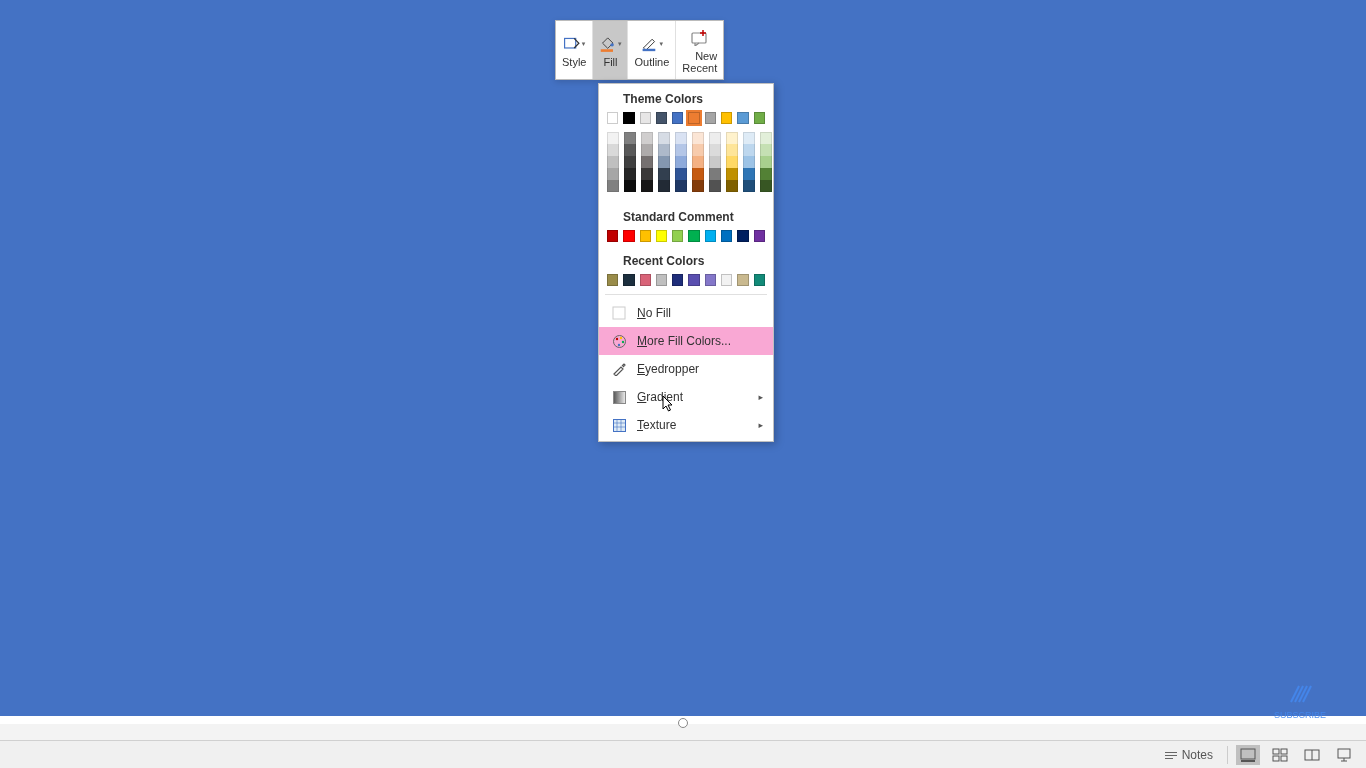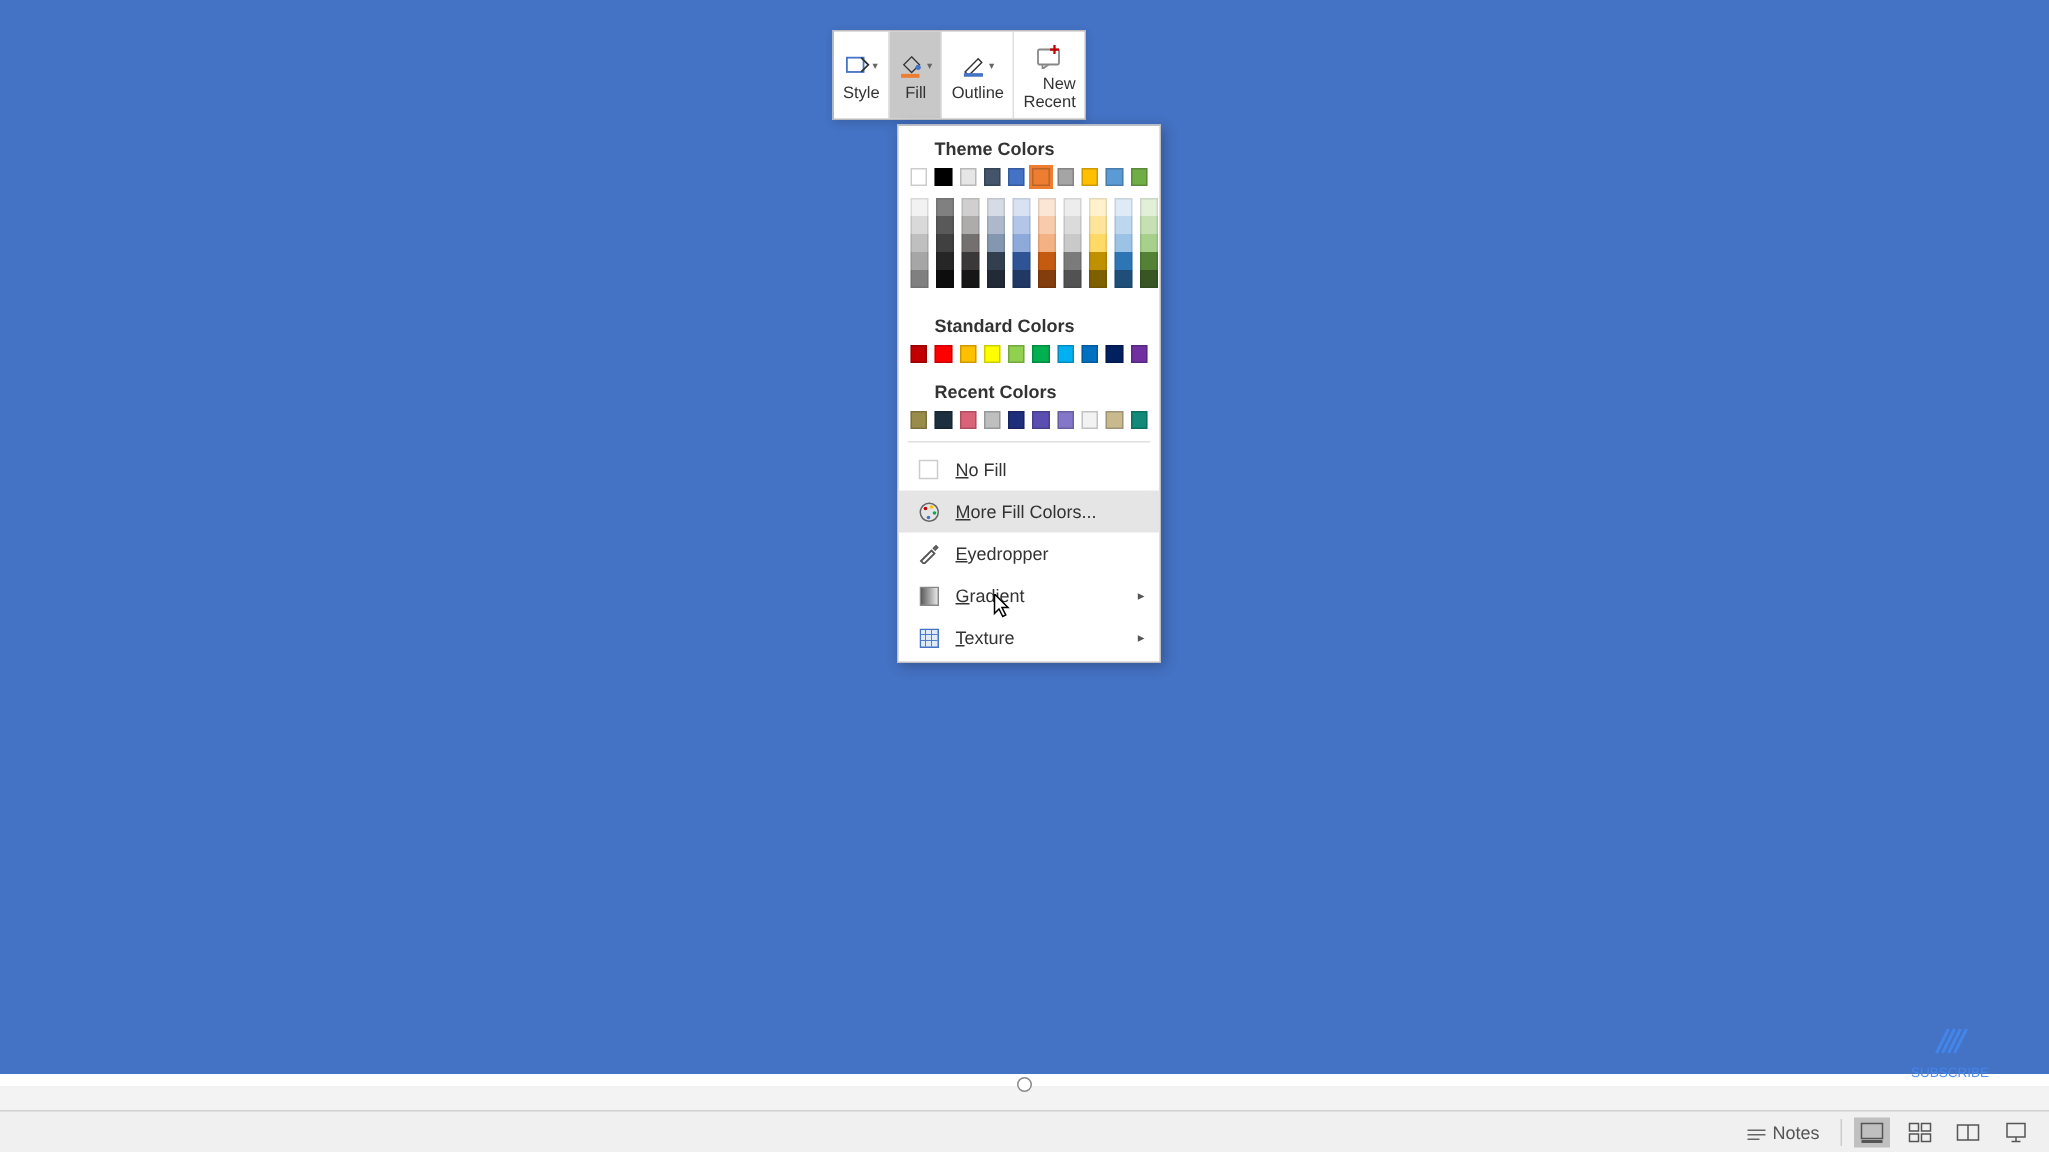--- a/index.html
+++ b/index.html
@@ -21,30 +21,30 @@
 .swatch-row { display: flex; gap: 5px; padding: 0 8px 4px 8px; }
 .swatch { width: 12px; height: 12px; border: 1px solid rgba(0,0,0,0.2); cursor: pointer; }
 .swatch.sel { outline: 2px solid #ed7d31; outline-offset: 0; }
 .shade-grid { display: flex; gap: 5px; padding: 4px 8px 10px 8px; }
 .shade-col { display: flex; flex-direction: column; gap: 0; }
 .shade { width: 12px; height: 12px; border-left: 1px solid rgba(0,0,0,0.1); border-right: 1px solid rgba(0,0,0,0.1); cursor: pointer; }
 .shade:first-child { border-top: 1px solid rgba(0,0,0,0.1); }
 .shade:last-child { border-bottom: 1px solid rgba(0,0,0,0.1); }
 .divider { height: 1px; background: #e0e0e0; margin: 4px 6px; }
 .menu-item { display: flex; align-items: center; padding: 6px 10px 6px 12px; font-size: 12px; color: #333; cursor: pointer; position: relative; }
-.menu-item.hover { background: #e5e5e5; }
+.menu-item.hover { background: #f9a8d4; }
 .menu-icon { width: 16px; height: 16px; margin-right: 10px; display: flex; align-items: center; justify-content: center; }
 .menu-text { flex: 1; }
 .menu-text u { text-decoration: underline; }
 .submenu-arrow { font-size: 9px; color: #555; }
 
 .cursor { position: absolute; top: 396px; left: 662px; width: 14px; height: 18px; pointer-events: none; z-index: 100; }
 
 .statusbar { position: absolute; bottom: 0; left: 0; right: 0; height: 28px; background: #f0f0f0; border-top: 1px solid #d0d0d0; display: flex; align-items: center; justify-content: flex-end; padding: 0 10px; gap: 8px; }
-.status-btn { display: flex; align-items: flex-end; gap: 4px; font-size: 12px; color: #555; padding: 2px 6px; cursor: pointer; }
+.status-btn { display: flex; align-items: center; gap: 4px; font-size: 12px; color: #555; padding: 2px 6px; cursor: pointer; }
 .view-btn { width: 24px; height: 20px; display: flex; align-items: center; justify-content: center; cursor: pointer; color: #666; }
 .view-btn.active { background: #c0c0c0; }
 
 .watermark { position: absolute; bottom: 48px; right: 40px; color: #4488ee; font-size: 9px; opacity: 0.9; text-align: center; }
 .watermark-icon { width: 30px; height: 24px; margin: 0 auto 2px auto; }
 </style>
 </head>
 <body>
 
 <div class="slide-area"></div>
@@ -177,21 +177,21 @@
       </div>
       <div class="shade-col">
         <div class="shade" style="background: rgb(226, 239, 217);"></div>
         <div class="shade" style="background: rgb(197, 224, 179);"></div>
         <div class="shade" style="background: rgb(168, 208, 141);"></div>
         <div class="shade" style="background: rgb(83, 129, 53);"></div>
         <div class="shade" style="background: rgb(55, 86, 35);"></div>
       </div>
     </div>
 
-  <div class="section-title">Standard Colors</div>
+  <div class="section-title">Standard Comment</div>
   <div class="swatch-row" id="standard-row">
       <div class="swatch" style="background: rgb(192, 0, 0);"></div>
       <div class="swatch" style="background: rgb(255, 0, 0);"></div>
       <div class="swatch" style="background: rgb(255, 192, 0);"></div>
       <div class="swatch" style="background: rgb(255, 255, 0);"></div>
       <div class="swatch" style="background: rgb(146, 208, 80);"></div>
       <div class="swatch" style="background: rgb(0, 176, 80);"></div>
       <div class="swatch" style="background: rgb(0, 176, 240);"></div>
       <div class="swatch" style="background: rgb(0, 112, 192);"></div>
       <div class="swatch" style="background: rgb(0, 32, 96);"></div>

